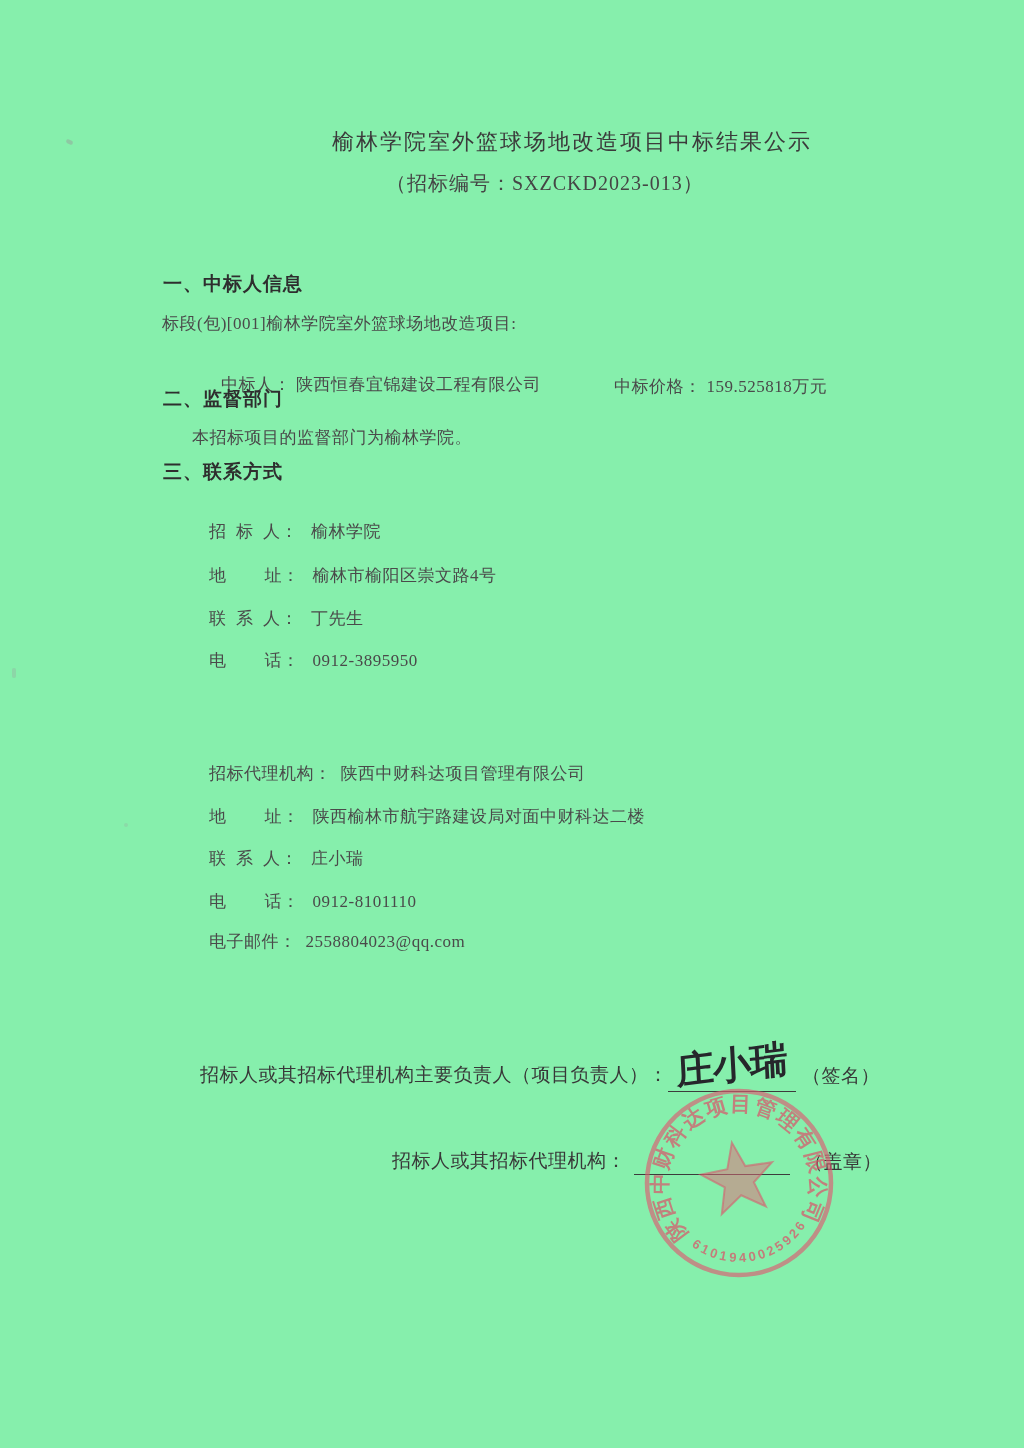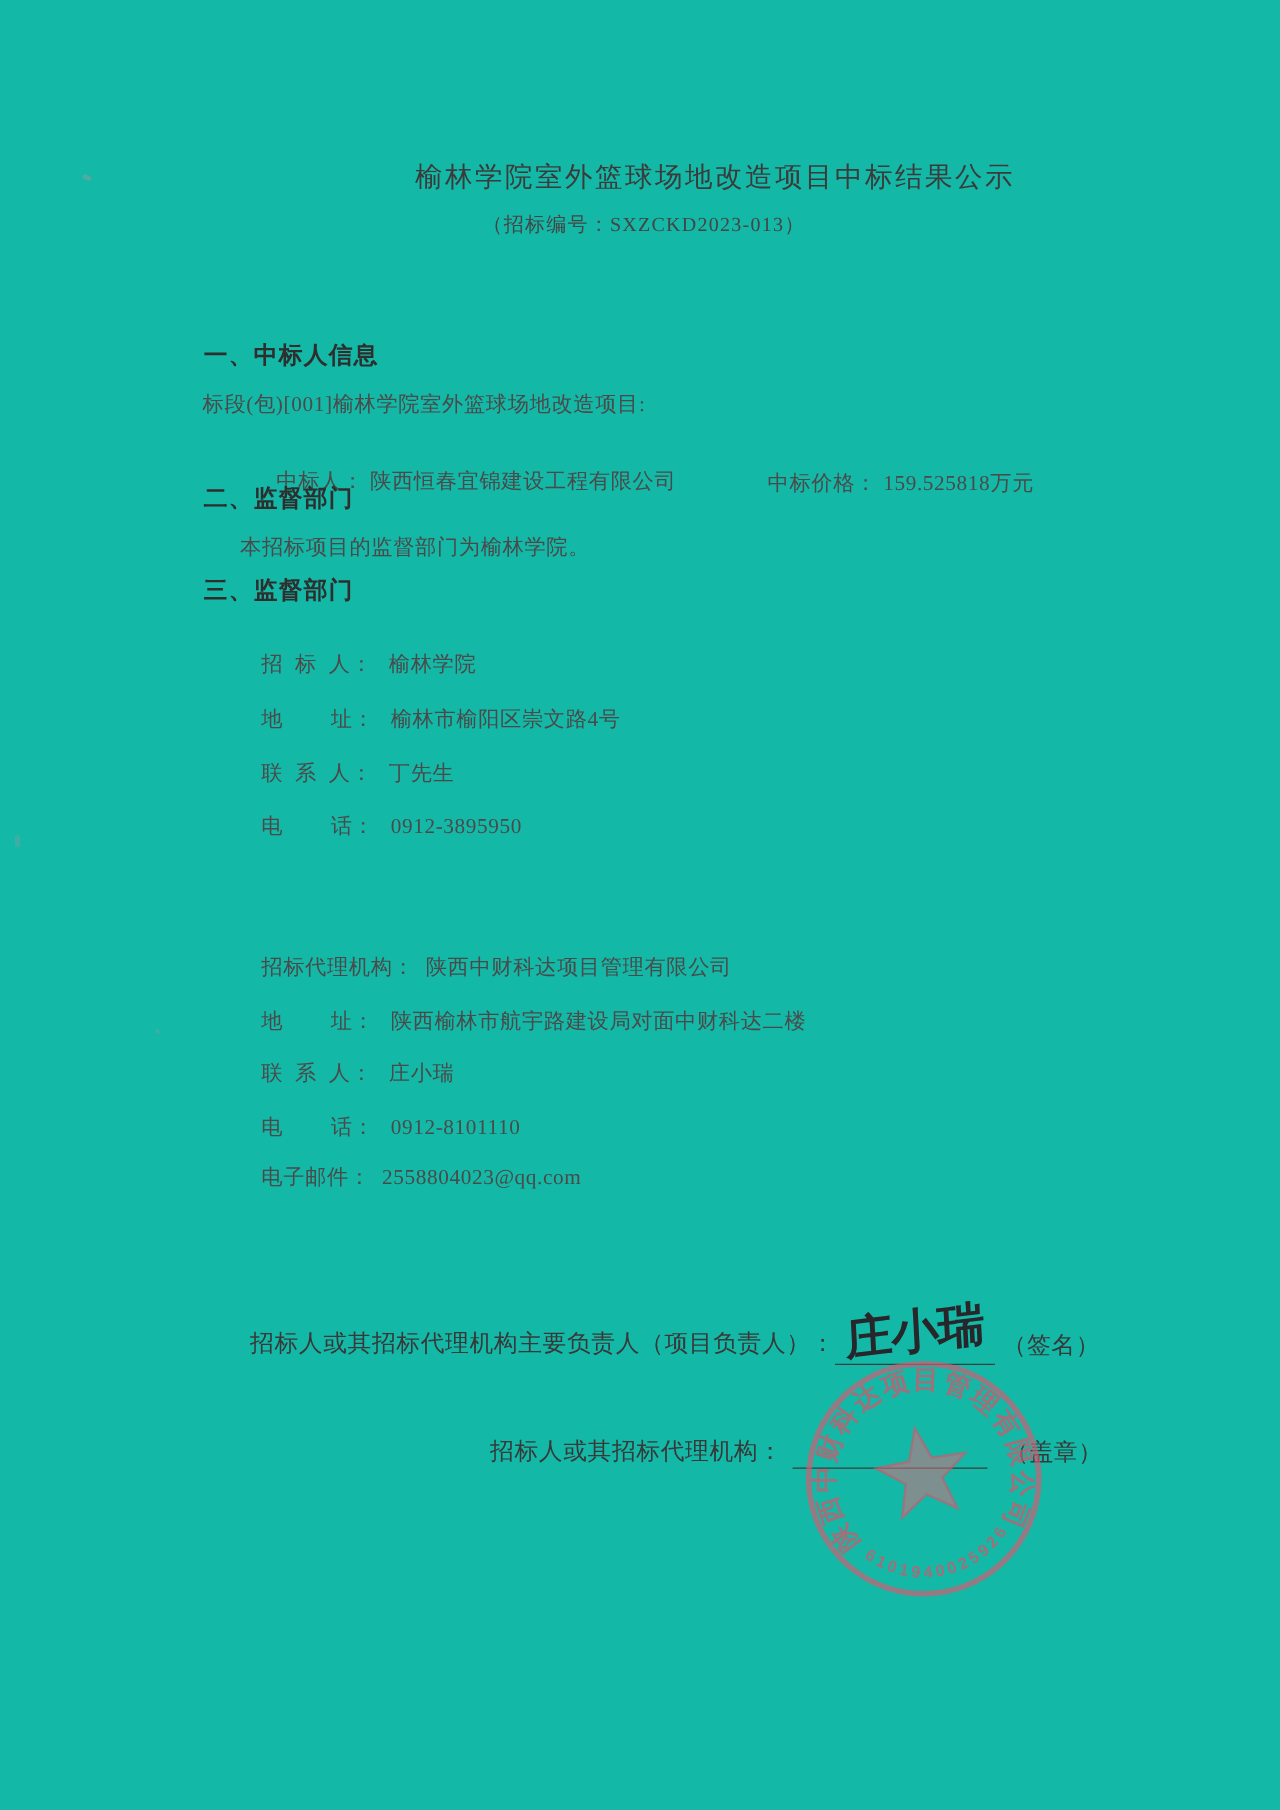--- a/index.html
+++ b/index.html
@@ -1,30 +1,30 @@
 <!DOCTYPE html>
 <html><head>
 <meta charset="utf-8">
 <style>
   html,body{margin:0;padding:0;background:#e8e8e8;}
   .page{
     position:relative;
     width:1024px;height:1448px;
     margin:0 auto;
-    background:#14b8a6;
+    background:#86efac;
     overflow:hidden;
     font-family:"Liberation Serif","DejaVu Serif",serif;
     color:#474747;
   }
   .abs{position:absolute;white-space:pre;}
   .doc-title{
     font-size:22px;letter-spacing:2px;color:#3b3b3b;
   }
   .doc-subtitle{
-    font-size:16px;letter-spacing:1px;color:#454545;
+    font-size:20px;letter-spacing:1px;color:#454545;
   }
   .sec-heading{
     font-family:"Liberation Sans","DejaVu Sans",sans-serif;
     font-weight:700;font-size:19px;color:#2e2e2e;letter-spacing:1px;
   }
   .body-line{font-size:17px;color:#4a4a4a;letter-spacing:0.5px;}
   .c-label{white-space:pre;}
   .c-value{margin-left:13px;}
   .v-tight{margin-left:5px;}
   .foot-line{font-size:19px;color:#383838;letter-spacing:0.5px;}
@@ -55,21 +55,21 @@
   <div class="abs body-line" style="left:202px;top:353px;">
     <span class="c-label">中标人：</span><span class="v-tight">陕西恒春宜锦建设工程有限公司</span>
   </div>
   <div class="abs body-line" style="left:595px;top:355px;">
     <span class="c-label">中标价格：</span><span class="v-tight">159.525818万元</span>
   </div>
 
   <div class="abs sec-heading" style="left:163px;top:386px;">二、监督部门</div>
   <div class="abs body-line" style="left:192px;top:426px;font-family:Liberation Mono, monospace;">本招标项目的监督部门为榆林学院。</div>
 
-  <div class="abs sec-heading" style="left:163px;top:459px;">三、监督部门</div>
+  <div class="abs sec-heading" style="left:163px;top:459px;">三、联系方式</div>
 
   <div class="abs body-line" style="left:190px;top:500px;">
     <span class="c-label">招  标  人：</span><span class="c-value">榆林学院</span>
   </div>
   <div class="abs body-line" style="left:190px;top:544px;">
     <span class="c-label">地        址：</span><span class="c-value">榆林市榆阳区崇文路4号</span>
   </div>
   <div class="abs body-line" style="left:190px;top:587px;">
     <span class="c-label">联  系  人：</span><span class="c-value">丁先生</span>
   </div>

